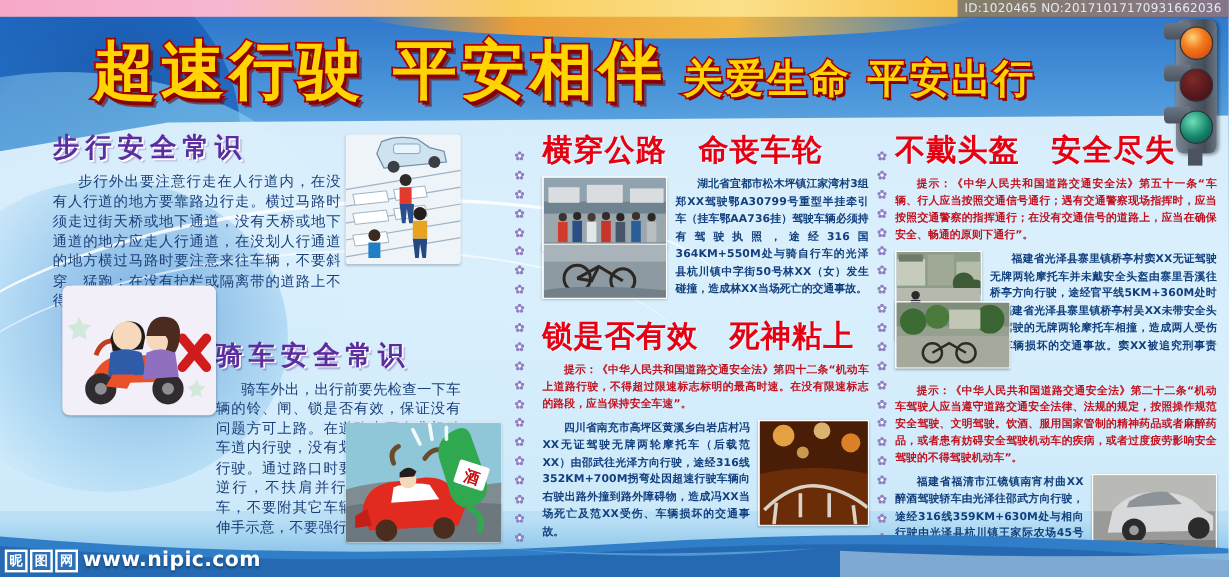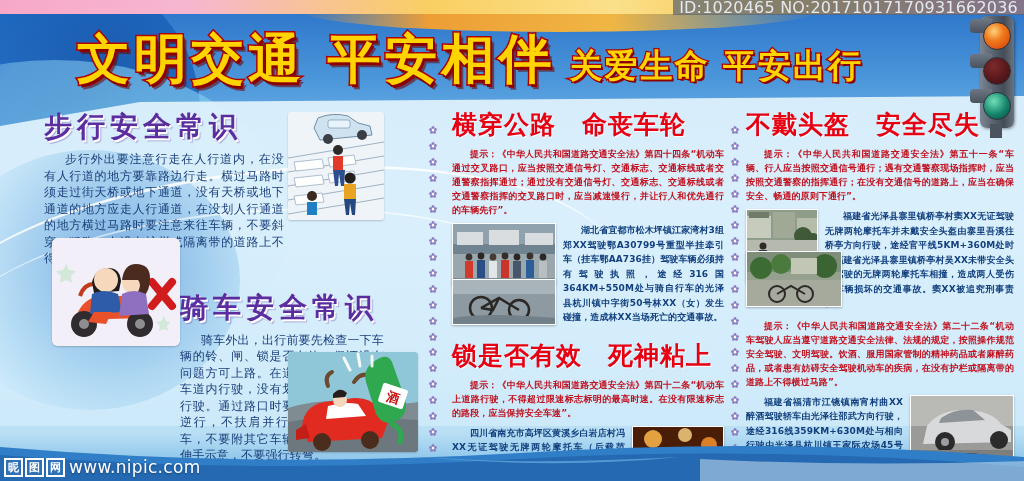--- a/index.html
+++ b/index.html
@@ -86,21 +86,21 @@
   .col-mid{left:452px;width:272px;}
   .col-right{left:746px;width:268px;}
   .divider{position:absolute;top:126px;width:10px;height:326px;z-index:7;
     display:flex;flex-direction:column;justify-content:space-between;align-items:center;}
   .divider.d1{left:428px;} .divider.d2{left:730px;}
   .dot{width:8px;height:8px;flex:0 0 8px;}
   .dot svg{display:block;}
   
   .h-left{
     font-family:"DejaVu Serif","Liberation Serif",serif;
-    font-size:28px;font-weight:bold;letter-spacing:5px;color:#5b2d9e;
+    font-size:22px;font-weight:bold;letter-spacing:5px;color:#5b2d9e;
     text-shadow:1.5px 1.5px 0 #fff, 2.5px 2.5px 1px rgba(90,45,155,.35);
     margin-bottom:5px;
   }
   .p-left{
     font-size:12px;line-height:16.5px;color:#1a3f7a;font-weight:normal;
     text-align:justify;text-indent:21px;letter-spacing:.2px;
   }
   
   .h-red{
     font-family:"DejaVu Serif","Liberation Serif",serif;
@@ -135,42 +135,42 @@
   .ph-helmet{width:96px;height:56px;}
   .ph-street{width:72px;height:74px;}
   .ph-crash{width:104px;height:74px;}
   
   .bottom-wave{position:absolute;left:0;bottom:0;width:100%;height:44px;z-index:9;}
   .wm{position:absolute;left:4px;bottom:4px;display:flex;align-items:center;gap:4px;z-index:11;}
   .wm-logo{display:flex;gap:2px;}
   .wm-sq{width:19px;height:19px;border:2px solid #fff;color:#fff;font-size:11px;line-height:15px;
     text-align:center;font-weight:bold;background:rgba(255,255,255,.06);
     font-family:"DejaVu Sans","Liberation Sans",sans-serif;}
-  .wm-url{color:#fff;font-size:17px;font-weight:normal;letter-spacing:.3px;
+  .wm-url{color:#fff;font-size:17px;font-weight:bold;letter-spacing:.3px;
     text-shadow:0 1px 2px rgba(0,0,0,.35);}
   .idbar{position:absolute;right:0;top:0;height:15px;padding:1px 6px;z-index:11;
-    background:rgba(90,100,115,.72);color:#e4e9ef;font-size:16px;line-height:13px;
+    background:rgba(90,100,115,.72);color:#e4e9ef;font-size:10px;line-height:13px;
     font-family:"DejaVu Sans","Liberation Sans",sans-serif;letter-spacing:.2px;}
 </style>
 </head>
 <body>
 
 <div id="poster">
 
   <div class="swirl swirl1"></div>
   <div class="swirl swirl2"></div>
   <div class="band-light"></div>
   <div class="swirl swirl3"></div>
   <div class="arc-white"></div>
   <div class="arc-white2"></div>
   <div class="ribbon-orange"></div>
   <div class="ribbon-pink"></div>
 
   <div class="title-wrap">
-    <span class="title-main">文明交通  平安相伴</span><span class="title-sub">关爱生命  平安出行</span>
+    <span class="title-main">超速行驶  平安相伴</span><span class="title-sub">关爱生命  平安出行</span>
   </div>
 
   <div class="traffic-light">
     <div class="tl-body"></div>
     <div class="tl-visor tl-v1"></div>
     <div class="tl-visor tl-v2"></div>
     <div class="tl-visor tl-v3"></div>
     <div class="tl-lamp tl-red"></div>
     <div class="tl-lamp tl-amber"></div>
     <div class="tl-lamp tl-green"></div>
@@ -563,21 +563,20 @@
           </g>
           <circle cx="4" cy="4" r="1.2" fill="#fff"></circle>
         </svg>
       </span>
   </div>
 
   <div class="col col-mid">
 
     <div>
       <div class="h-red">横穿公路　命丧车轮</div>
-      <div class="p-tip">提示：《中华人民共和国道路交通安全法》第四十四条“机动车通过交叉路口，应当按照交通信号灯、交通标志、交通标线或者交通警察指挥通过；通过没有交通信号灯、交通标志、交通标线或者交通警察指挥的交叉路口时，应当减速慢行，并让行人和优先通行的车辆先行”。</div>
       <div class="case-row">
         <div class="ph ph-highway">
           <svg width="104" height="62" viewBox="0 0 104 62">
             <rect width="104" height="62" fill="#b9c6cd"></rect>
             <rect y="0" width="104" height="22" fill="#8fa2ad"></rect>
             <rect y="20" width="104" height="12" fill="#6f8490"></rect>
             <rect y="30" width="104" height="32" fill="#9aa7ad"></rect>
             <g fill="#d9dde0">
                 <rect x="4" y="8" width="26" height="13"></rect>
                 <rect x="36" y="6" width="30" height="15"></rect>
@@ -954,21 +953,21 @@
               <circle cx="30" cy="42" r="8"></circle>
                 <circle cx="58" cy="42" r="8"></circle>
                 <path d="M30 42 L44 34 L58 42"></path>
             </g>
           </svg>
         </div>
       </div>
     </div>
 
     <div style="margin-top:12px;">
-      <div class="p-tip">提示：《中华人民共和国道路交通安全法》第二十二条“机动车驾驶人应当遵守道路交通安全法律、法规的规定，按照操作规范安全驾驶、文明驾驶。饮酒、服用国家管制的精神药品或者麻醉药品，或者患有妨碍安全驾驶机动车的疾病，在没有护栏或隔离带的道路上不得横过马路”。</div>
+      <div class="p-tip">提示：《中华人民共和国道路交通安全法》第二十二条“机动车驾驶人应当遵守道路交通安全法律、法规的规定，按照操作规范安全驾驶、文明驾驶。饮酒、服用国家管制的精神药品或者麻醉药品，或者患有妨碍安全驾驶机动车的疾病，或者过度疲劳影响安全驾驶的不得驾驶机动车”。</div>
       <div class="case-row">
         <div class="case-text p-case">福建省福清市江镜镇南宵村曲XX醉酒驾驶轿车由光泽往邵武方向行驶，途经316线359KM+630M处与相向行驶由光泽县杭川镇王家际农场45号元XX醉酒驾驶的两轮摩托车相撞，造成元XX受伤经医院抢救无效死亡及两车损坏的交通事故。</div>
         <div class="ph ph-crash">
           <svg width="104" height="74" viewBox="0 0 104 74">
             <rect width="104" height="74" fill="#9a9a98"></rect>
             <rect y="0" width="104" height="30" fill="#b9b9b6"></rect>
             <g>
               <path d="M16 30 q12-16 36-16 q28 0 38 14 l10 6 0 12 -88 2z" fill="#d8d9da"></path>
               <path d="M30 22 q14-10 32-8 l12 10 -46 3z" fill="#8e9398"></path>
               <circle cx="34" cy="46" r="10" fill="#2b2b2c"></circle>

